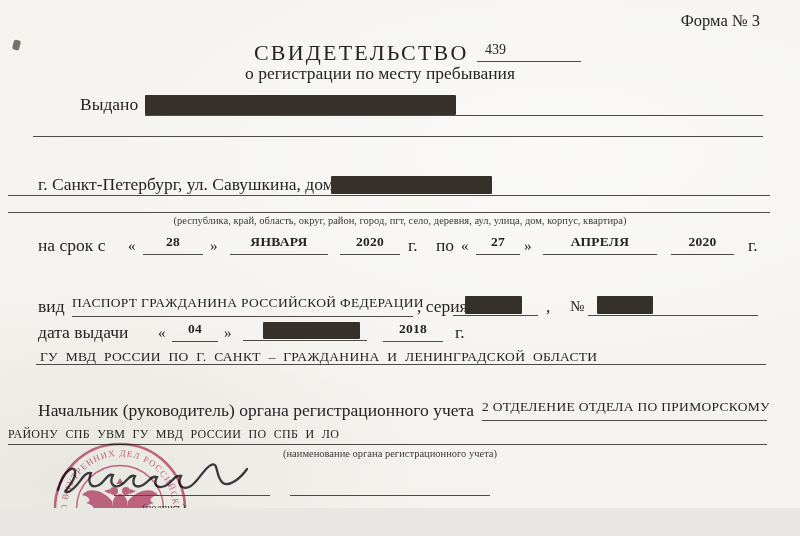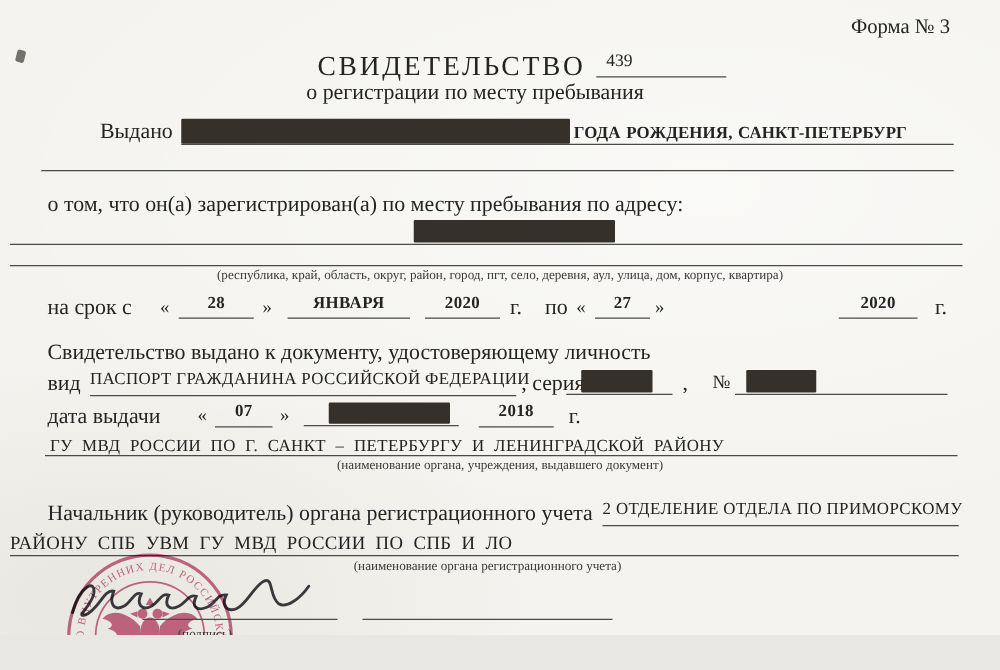--- a/index.html
+++ b/index.html
@@ -31,71 +31,69 @@
 <div class="page">
 
   <div class="abs t" style="top:12px;right:40px;font-size:16.5px">Форма № 3</div>
 
   <div class="abs" style="left:254px;top:40px;font-size:22px;letter-spacing:2.2px;white-space:nowrap">СВИДЕТЕЛЬСТВО</div>
   <div class="abs" style="left:477px;top:42px;width:96px;border-bottom:1.5px solid #4a4a48;padding-left:8px;font-size:14px;height:19px">439</div>
   <div class="abs t" style="left:245px;top:64px">о регистрации по месту пребывания</div>
 
   <div class="abs t" style="left:80px;top:95px">Выдано</div>
   <span class="redact" style="left:145px;top:95px;width:311px;height:20px"></span>
-  <div class="abs caps b" style="left:459px;top:98px;letter-spacing:.1px;word-spacing:1px">ГОДА РОЖДЕНИЯ, САНКТ-ПЕТЕРБУРГ</div>
   <div class="abs hr" style="left:145px;top:115px;width:618px"></div>
   <div class="abs hr" style="left:33px;top:136px;width:730px"></div>
 
-  <div class="abs t" style="left:38px;top:154px">о том, что он(а) зарегистрирован(а) по месту пребывания по адресу:</div>
+  <div class="abs t" style="left:38px;top:175px">г. Санкт-Петербург, ул. Савушкина, дом</div>
   <span class="redact" style="left:331px;top:176px;width:161px;height:18px"></span>
   <div class="abs hr" style="left:8px;top:195px;width:762px"></div>
   <div class="abs hr" style="left:8px;top:212px;width:762px"></div>
   <div class="abs cap" style="left:0;top:215px;width:800px">(республика, край, область, округ, район, город, пгт, село, деревня, аул, улица, дом, корпус, квартира)</div>
 
   <div class="abs t" style="left:38px;top:236px">на срок с</div>
   <div class="abs q" style="left:128px;top:238px">«</div>
   <div class="uv" style="left:143px;top:234px;width:60px;height:20px">28</div>
   <div class="abs q" style="left:210px;top:238px">»</div>
   <div class="uv" style="left:230px;top:234px;width:98px;height:20px">ЯНВАРЯ</div>
   <div class="uv" style="left:340px;top:234px;width:60px;height:20px">2020</div>
   <div class="abs t" style="left:408px;top:236px">г.</div>
   <div class="abs t" style="left:436px;top:236px">по</div>
   <div class="abs q" style="left:461px;top:238px">«</div>
   <div class="uv" style="left:476px;top:234px;width:44px;height:20px">27</div>
   <div class="abs q" style="left:524px;top:238px">»</div>
+  <div class="uv" style="left:543px;top:234px;width:114px;height:20px">АПРЕЛЯ</div>
   <div class="uv" style="left:671px;top:234px;width:63px;height:20px">2020</div>
   <div class="abs t" style="left:748px;top:236px">г.</div>
 
-  <div class="abs t" style="left:38px;top:272px">Свидетельство выдано к документу, удостоверяющему личность</div>
   <div class="abs t" style="left:38px;top:297px">вид</div>
   <div class="uv" style="left:72px;top:295px;width:341px;height:21px;font-weight:normal">ПАСПОРТ ГРАЖДАНИНА РОССИЙСКОЙ ФЕДЕРАЦИИ</div>
   <div class="abs t" style="left:417px;top:297px">, серия</div>
   <span class="redact" style="left:465px;top:296px;width:57px;height:18px"></span>
   <div class="abs hr" style="left:453px;top:315px;width:85px"></div>
   <div class="abs t" style="left:546px;top:297px">,</div>
   <div class="abs" style="left:570px;top:298px;font-size:15px">№</div>
   <span class="redact" style="left:597px;top:296px;width:56px;height:18px"></span>
   <div class="abs hr" style="left:588px;top:315px;width:170px"></div>
 
   <div class="abs t" style="left:38px;top:323px">дата выдачи</div>
   <div class="abs q" style="left:158px;top:325px">«</div>
-  <div class="uv" style="left:172px;top:321px;width:46px;height:20px">07</div>
+  <div class="uv" style="left:172px;top:321px;width:46px;height:20px">04</div>
   <div class="abs q" style="left:224px;top:325px">»</div>
   <span class="redact" style="left:263px;top:322px;width:97px;height:17px"></span>
   <div class="abs hr" style="left:243px;top:340px;width:124px"></div>
   <div class="uv" style="left:383px;top:321px;width:60px;height:20px">2018</div>
   <div class="abs t" style="left:455px;top:323px">г.</div>
 
-  <div class="abs caps" style="left:40px;top:349px;word-spacing:4px">ГУ МВД РОССИИ ПО Г. САНКТ – ПЕТЕРБУРГУ И ЛЕНИНГРАДСКОЙ РАЙОНУ</div>
+  <div class="abs caps" style="left:40px;top:349px;word-spacing:4px">ГУ МВД РОССИИ ПО Г. САНКТ – ГРАЖДАНИНА И ЛЕНИНГРАДСКОЙ ОБЛАСТИ</div>
   <div class="abs hr" style="left:36px;top:364px;width:730px"></div>
-  <div class="abs cap" style="left:0;top:367px;width:800px">(наименование органа, учреждения, выдавшего документ)</div>
 
   <div class="abs t" style="left:38px;top:401px">Начальник (руководитель) органа регистрационного учета</div>
   <div class="uv" style="left:482px;top:399px;width:285px;height:21px;font-weight:normal">2 ОТДЕЛЕНИЕ ОТДЕЛА  ПО ПРИМОРСКОМУ</div>
-  <div class="abs caps" style="left:8px;top:427px;font-size:15px;word-spacing:4px">РАЙОНУ СПБ УВМ  ГУ  МВД РОССИИ  ПО СПБ  И  ЛО</div>
+  <div class="abs caps" style="left:8px;top:427px;font-size:12px;word-spacing:4px">РАЙОНУ СПБ УВМ  ГУ  МВД РОССИИ  ПО СПБ  И  ЛО</div>
   <div class="abs hr" style="left:8px;top:444px;width:759px"></div>
   <div class="abs cap" style="left:90px;top:448px;width:600px">(наименование органа регистрационного учета)</div>
 
   <svg class="abs stamp" style="left:44px;top:441px;z-index:4" width="152" height="140" viewBox="0 0 152 140">
     <g stroke="#c4527a" fill="none">
       <circle cx="76" cy="68" r="65" stroke-width="2.6"></circle>
       <circle cx="76" cy="68" r="43.5" stroke-width="1.4"></circle>
     </g>
     <defs>
       <path id="ringPath" d="M76,121 A53,53 0 0 1 76,15 A53,53 0 0 1 76,121" fill="none"></path>

